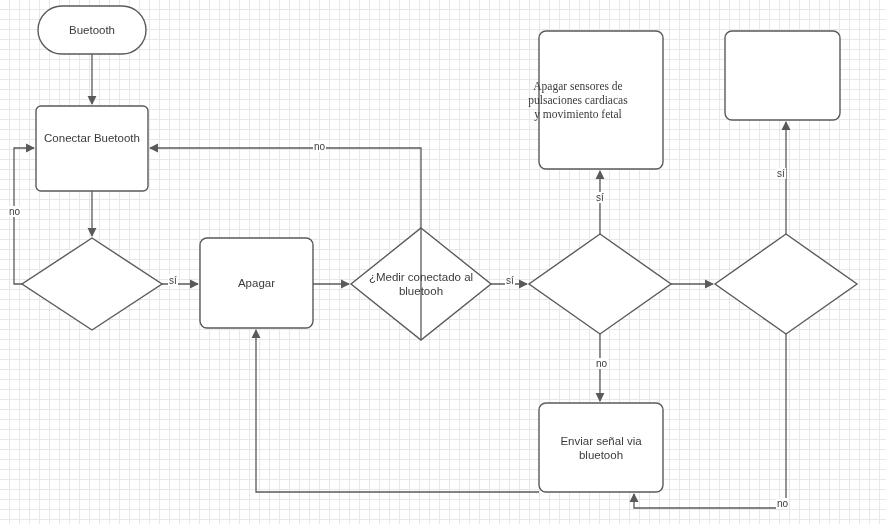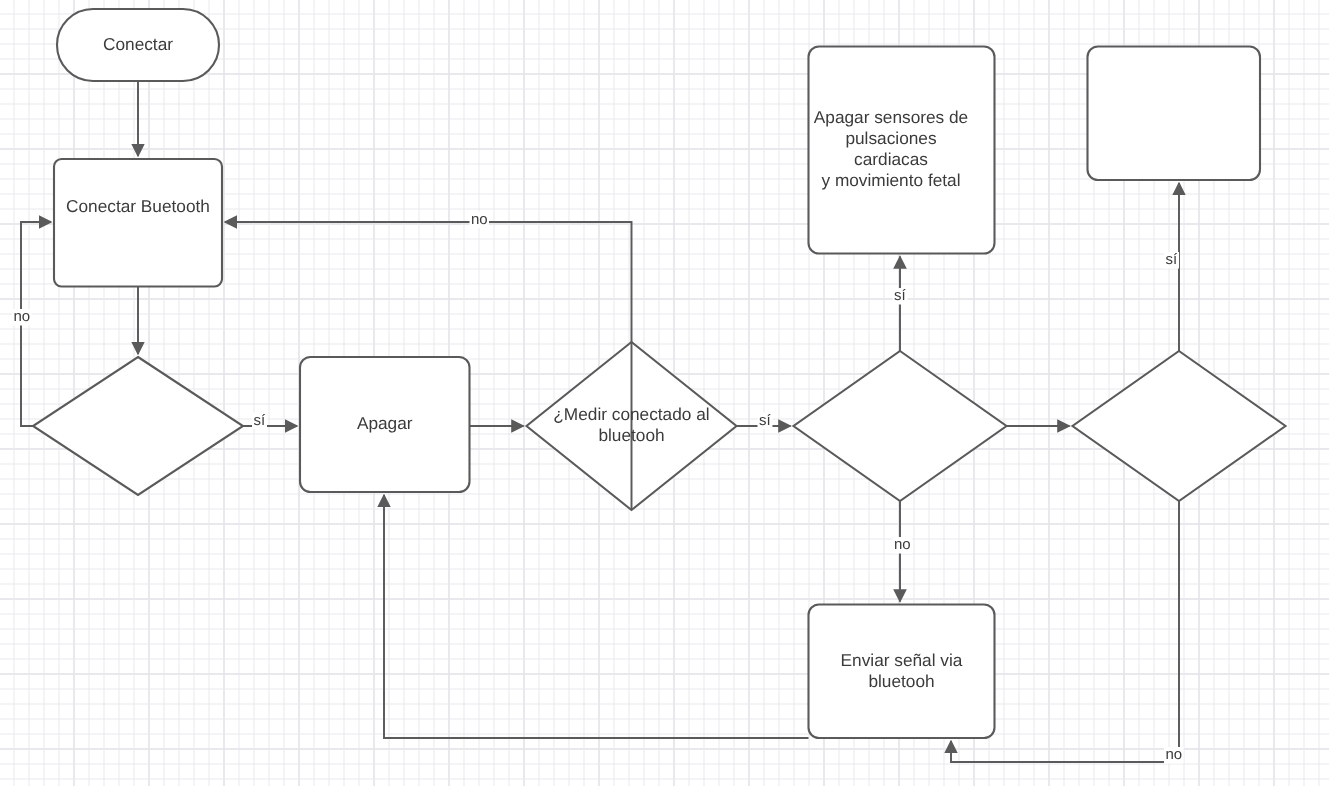--- a/index.html
+++ b/index.html
@@ -119,33 +119,33 @@
       <path d="M 671 284 L 713 284"></path>
 
       <path d="M 786 234 L 786 122"></path>
 
       <path d="M 786 334 L 786 508 L 634 508 L 634 494"></path>
 
       <path d="M 539 492 L 256 492 L 256 330"></path>
     </g>
   </svg>
 
-  <div class="node-label" style="left:38px; top:6px; width:108px; height:48px;">Conectar</div>
+  <div class="node-label" style="left:38px; top:6px; width:108px; height:48px;">Buetooth</div>
 
   <div class="node-label" style="left:36px; top:106px; width:112px; height:63px;">Conectar Buetooth</div>
 
 
   <div class="node-label" style="left:200px; top:238px; width:113px; height:90px;">Apagar</div>
 
   <div class="node-label" style="left:351px; top:228px; width:140px; height:112px;">¿Medir conectado al
 bluetooh</div>
 
 
 
-  <div class="node-label" style="left:538px; top:31px; width:112px; height:138px;">Apagar sensores de
+  <div class="node-label" style="left:522px; top:31px; width:112px; height:138px;font-family:Liberation Serif, serif;">Apagar sensores de
 pulsaciones cardiacas
 y movimiento fetal</div>
 
 
   <div class="node-label" style="left:539px; top:403px; width:124px; height:89px;text-align:center;">Enviar señal via
 bluetooh</div>
 
   <div class="edge-label" style="left:8px; top:206px;">no</div>
 
   <div class="edge-label" style="left:168px; top:275px;">sí</div>

